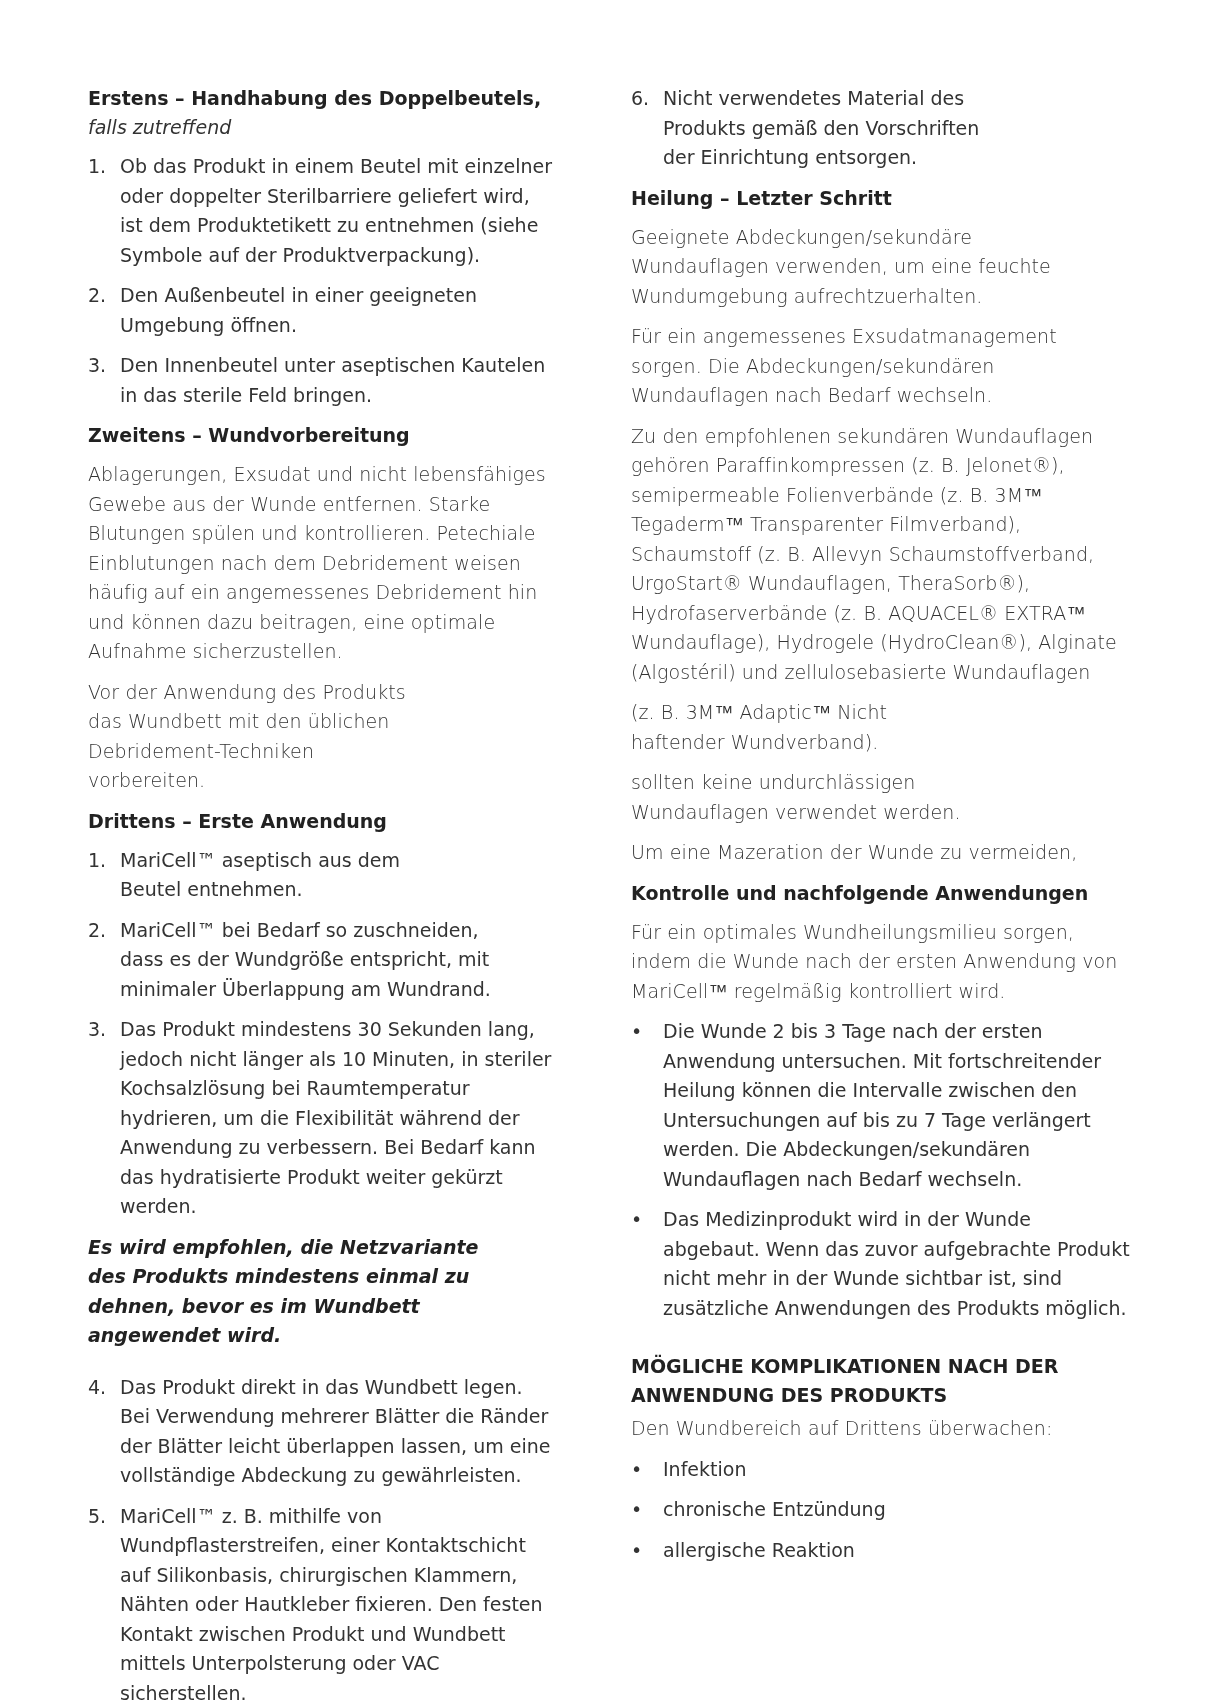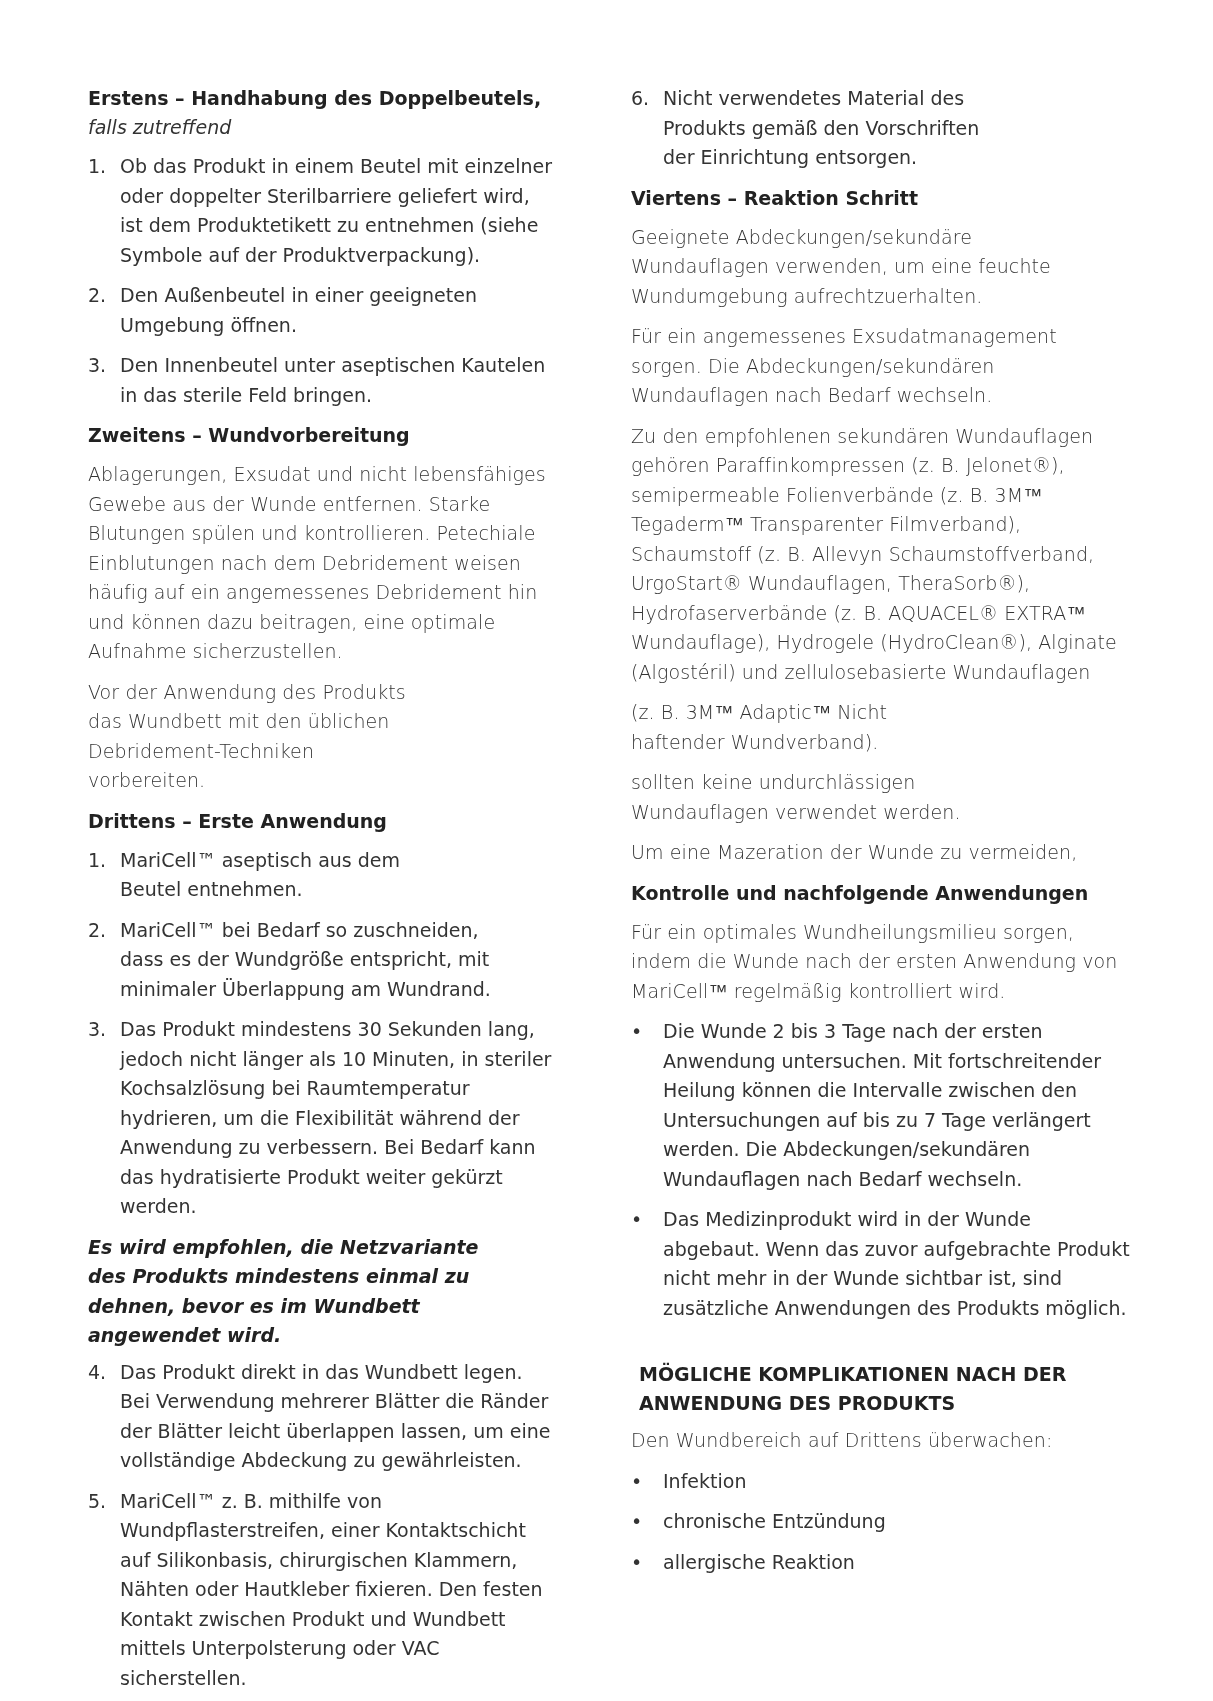--- a/index.html
+++ b/index.html
@@ -4,22 +4,22 @@
 <style>
   html, body { margin: 0; padding: 0; background: #ffffff; }
   body { width: 1213px; height: 1701px; position: relative; overflow: hidden;
          font-family: "DejaVu Sans", "Liberation Sans", sans-serif; color: #2b2b2b; }
   .col { position: absolute; top: 84px; width: 470px; }
   .col.left { left: 88px; }
   .col.right { left: 631px; width: 500px; }
   .p { font-size: 19px; line-height: 29.5px; margin: 4px 0 11px 0; font-weight: 300; letter-spacing: 0.1px; color: #333; }
   .h { font-size: 19px; line-height: 29px; font-weight: bold; margin: 0 0 10px 0; color: #222; }
   .h .it { font-weight: normal; font-style: italic; color: #333; margin-top: 40px; }
-  .h-caps { font-size: 19px; line-height: 29px; font-weight: bold; margin: 8px; color: #222; }
-  .note { font-size: 19px; line-height: 29.5px; font-weight: bold; font-style: italic; margin: 0 0 7px 0; color: #222; }
+  .h-caps { font-size: 19px; line-height: 29px; font-weight: bold; margin: 0; color: #222; }
+  .note { font-size: 19px; line-height: 29.5px; font-weight: bold; font-style: italic; margin: 0 0 22px 0; color: #222; }
   ol, ul { list-style: none; margin: 0; padding: 0; }
   .li { display: flex; font-size: 19px; line-height: 29.5px; margin: 0 0 11px 0; color: #333; }
   .li .num { width: 32px; flex: 0 0 32px; }
   .li .txt { flex: 1; }
   .sp { height: 18px; }
 </style>
 </head>
 <body>
 
 <div class="col left">
@@ -72,21 +72,21 @@
 </div>
 
 <div class="col right">
   <ol>
     <li class="li">
         <span class="num">6.</span>
         <span class="txt" style="max-width:340px">Nicht verwendetes Material des Produkts gemäß den Vorschriften der Einrichtung entsorgen.</span>
       </li>
   </ol>
 
-  <div class="h">Viertens – Reaktion Schritt</div>
+  <div class="h">Heilung – Letzter Schritt</div>
   <p class="p" style="width:440px">Geeignete Abdeckungen/sekundäre Wundauflagen verwenden, um eine feuchte Wundumgebung aufrechtzuerhalten.</p>
   <p class="p" style="width:460px">Für ein angemessenes Exsudatmanagement sorgen. Die Abdeckungen/sekundären Wundauflagen nach Bedarf wechseln.</p>
   <p class="p">Zu den empfohlenen sekundären Wundauflagen gehören Paraffinkompressen (z. B. Jelonet®), semipermeable Folienverbände (z. B. 3M™ Tegaderm™ Transparenter Filmverband), Schaumstoff (z. B. Allevyn Schaumstoffverband, UrgoStart® Wundauflagen, TheraSorb®), Hydrofaserverbände (z. B. AQUACEL® EXTRA™ Wundauflage), Hydrogele (HydroClean®), Alginate (Algostéril) und zellulosebasierte Wundauflagen</p>
   <p class="p" style="width:270px">(z. B. 3M™ Adaptic™ Nicht haftender Wundverband).</p>
   <p class="p" style="width:340px">sollten keine undurchlässigen Wundauflagen verwendet werden.</p>
   <p class="p">Um eine Mazeration der Wunde zu vermeiden,</p>
 
   <div class="h">Kontrolle und nachfolgende Anwendungen</div>
   <p class="p">Für ein optimales Wundheilungsmilieu sorgen, indem die Wunde nach der ersten Anwendung von MariCell™ regelmäßig kontrolliert wird.</p>
   <ul>

